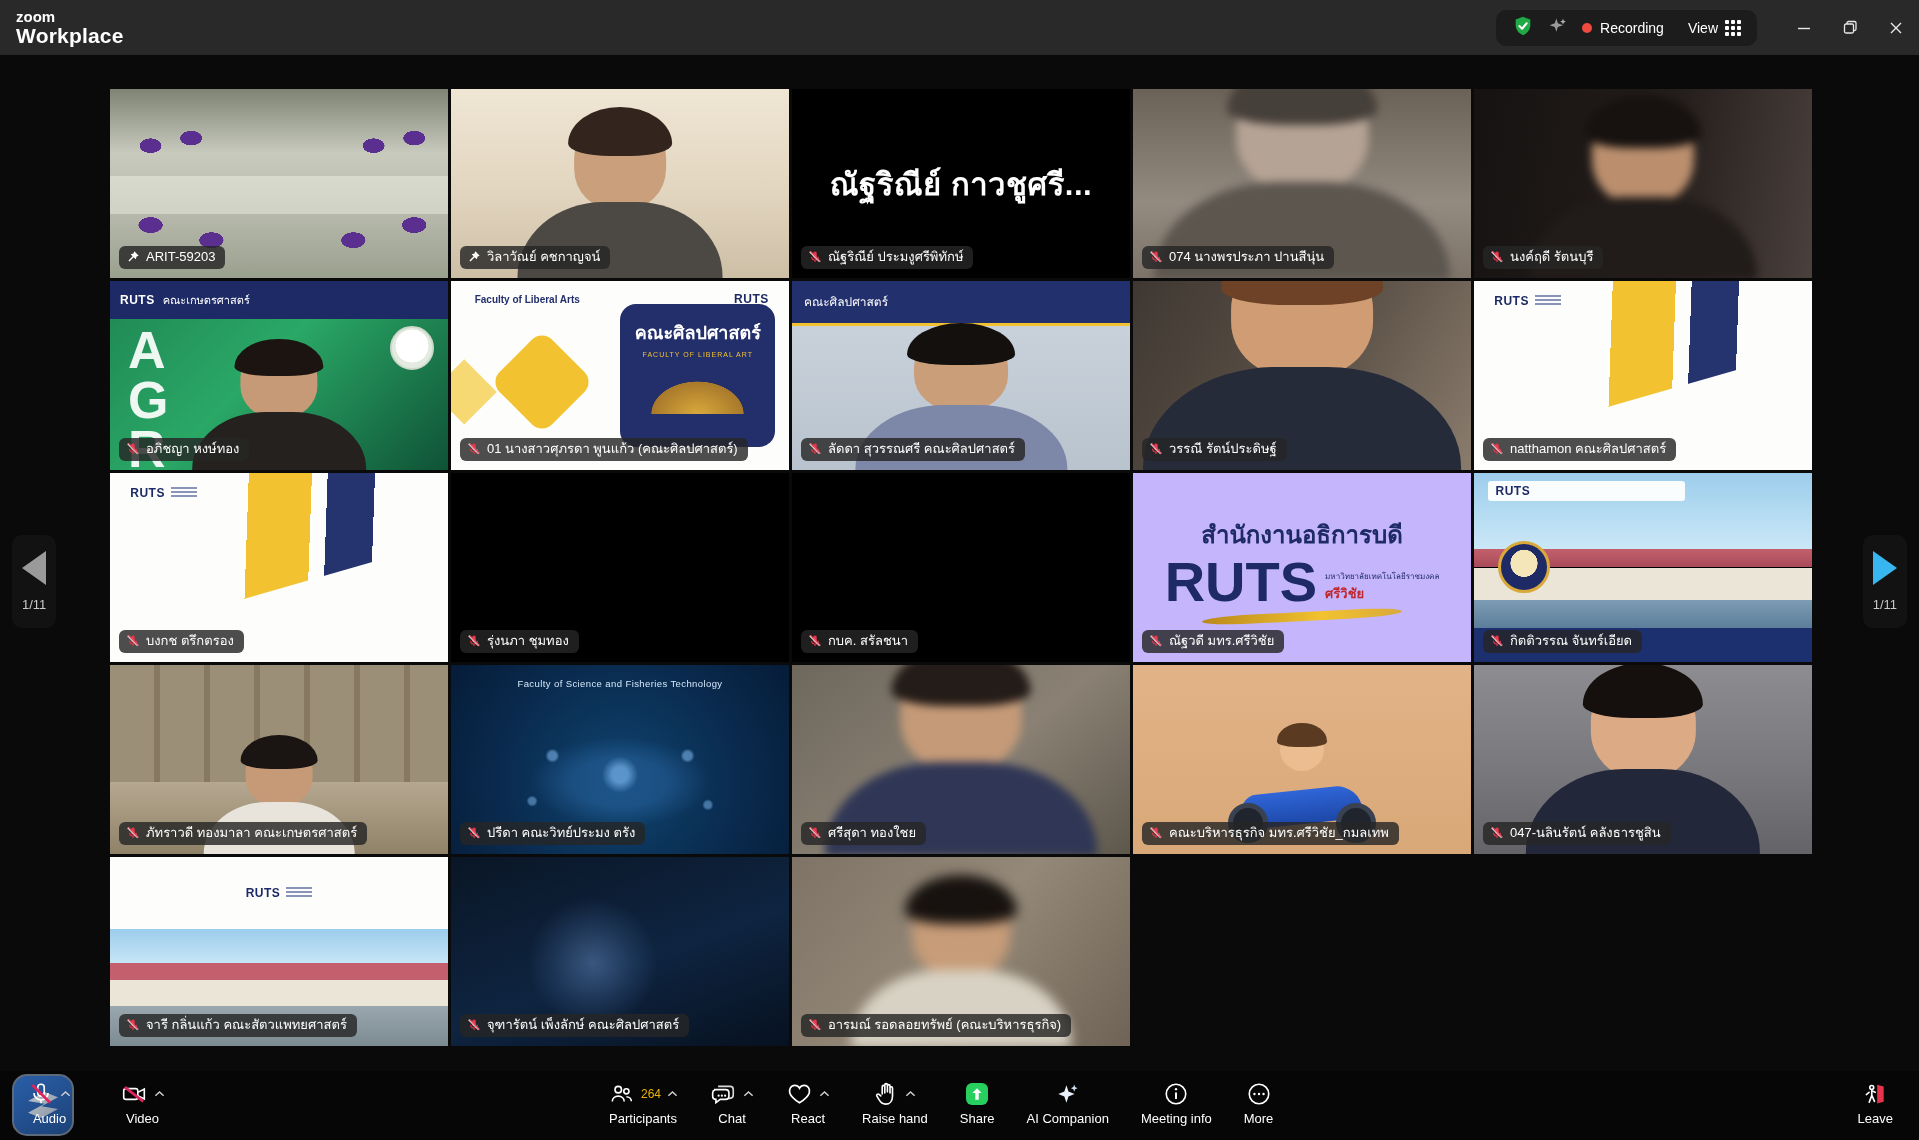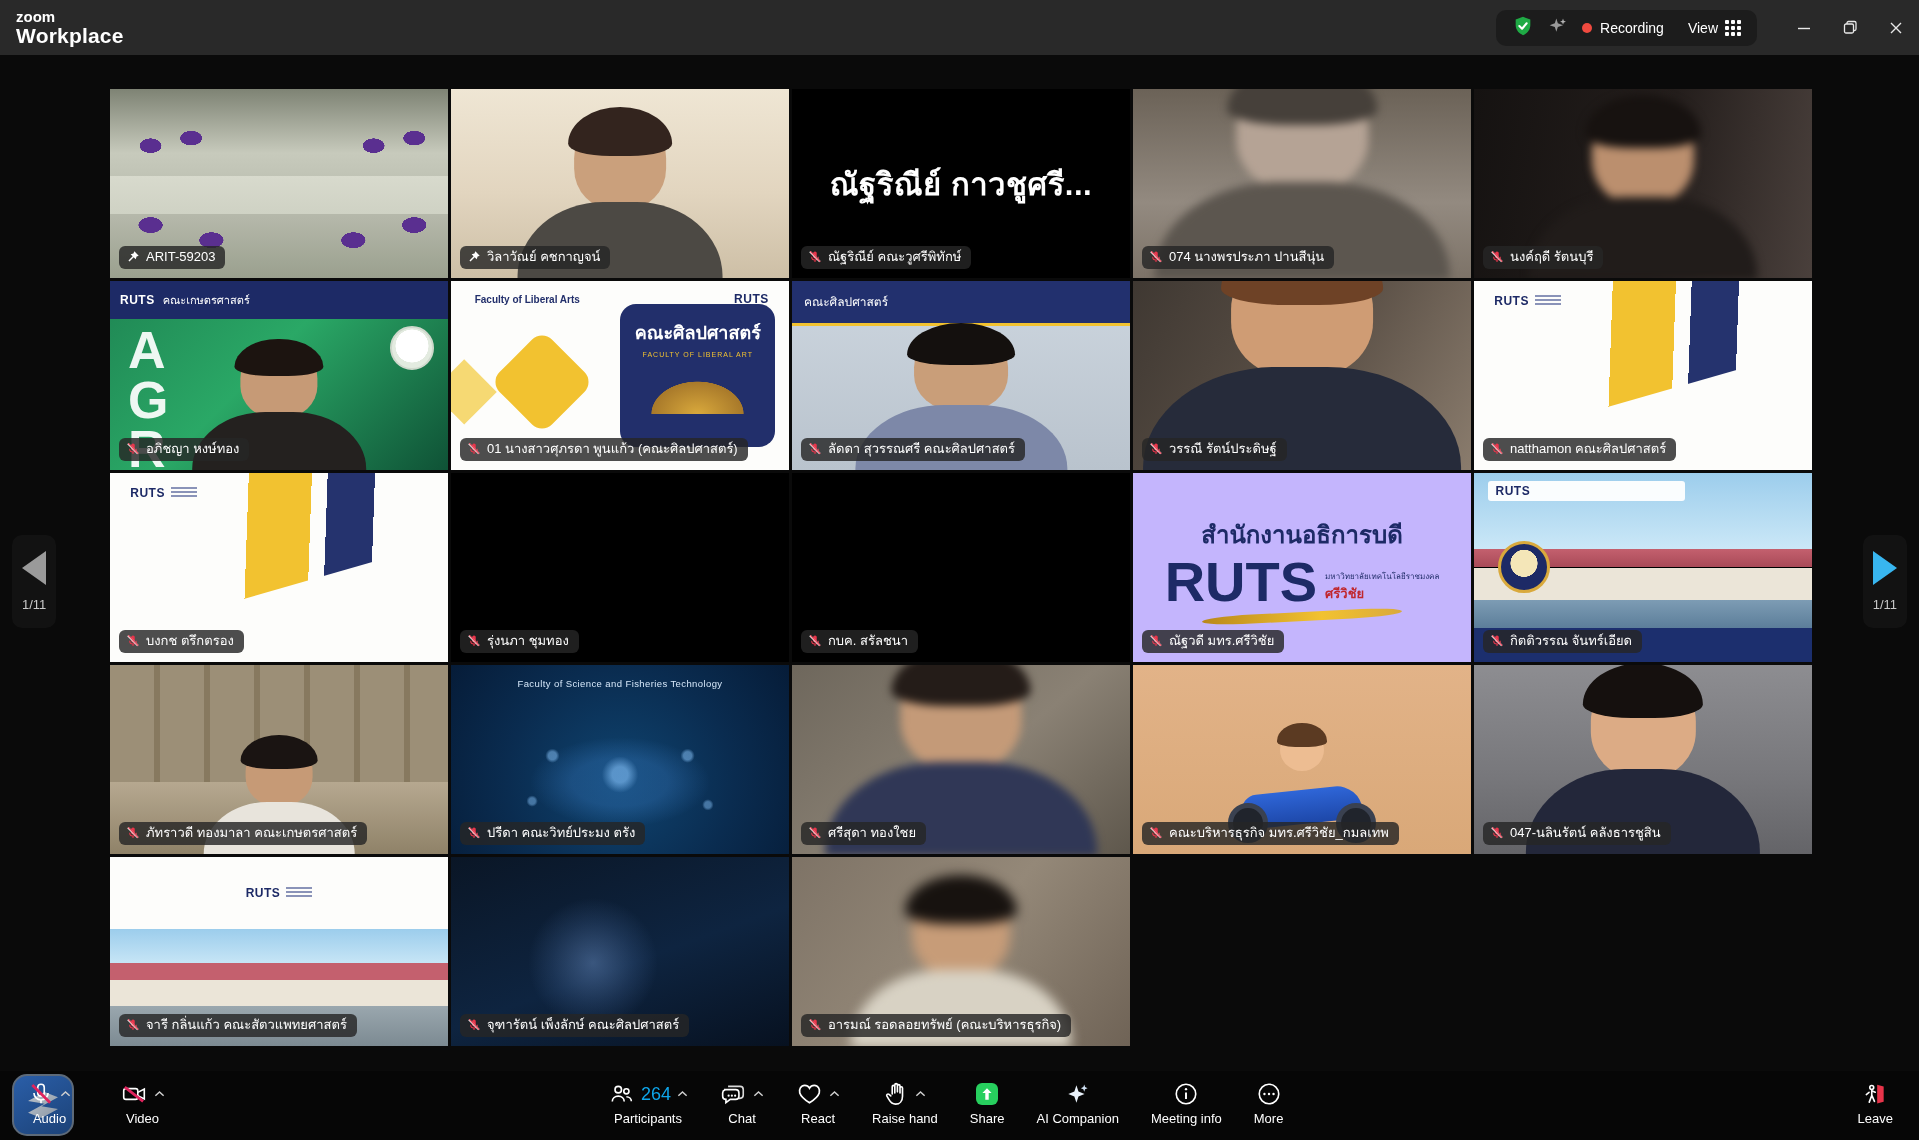--- a/index.html
+++ b/index.html
@@ -133,21 +133,21 @@
   .toolbar{position:absolute;left:0;right:0;bottom:0;height:69px;background:#060606;}
   .overlay-app{position:absolute;left:12px;top:3px;width:62px;height:62px;border-radius:15px;background:linear-gradient(150deg,#2a5ea8 0%,#1c4277 100%);border:2px solid #5d6a79;box-sizing:border-box;z-index:1;}
   .overlay-app::before{content:'';position:absolute;left:14px;top:16px;width:30px;height:26px;background:linear-gradient(135deg,#b9c2cc 0%,#8d98a5 100%);clip-path:polygon(0 35%,55% 0,100% 20%,45% 55%,100% 65%,45% 100%,0 80%,55% 45%);}
   .tb-group{position:absolute;top:0;height:69px;display:flex;align-items:stretch;z-index:2;}
   .tb-left{left:20px;gap:33px;}
   .tb-center{left:600px;gap:16px;}
   .tb-right{right:18px;margin-left:47px;}
   .tbtn{display:flex;flex-direction:column;align-items:center;justify-content:flex-start;padding:8px 8px 0 8px;cursor:default;}
   .tbtn .icorow{height:30px;display:flex;align-items:center;gap:6px;}
   .tbtn .lab{font-size:13px;color:#fff;margin-top:2px;white-space:nowrap;}
-  .count{font-size:18px;color:#0ea5e9;}
+  .count{font-size:12px;color:#eab308;}
   .caret{display:flex;align-items:center;}
 </style>
 </head>
 <body>
 
 <div class="app">
 
   <div class="topbar">
     <div class="brand">
       <span class="b1">zoom</span>
@@ -252,21 +252,21 @@
         <div class="vid">
             <div class="t4-big">ณัฐริณีย์ กาวชูศรี...</div>
           </div>
         <div class="plate">
           <svg width="14" height="14" viewBox="0 0 16 16">
               <path d="M8 1.6c1.2 0 2 .9 2 2v4a2 2 0 0 1-4 0v-4c0-1.1.8-2 2-2z" fill="#e8344a"></path>
               <path d="M4.2 7.6a3.8 3.8 0 0 0 7.6 0M8 11.6v2.2" stroke="#e8344a" stroke-width="1.2" fill="none"></path>
               <line x1="2.2" y1="1.8" x2="13.6" y2="13.4" stroke="#fff" stroke-width="2.1"></line>
               <line x1="2.6" y1="1.6" x2="14" y2="13.2" stroke="#e8344a" stroke-width="1.2"></line>
             </svg>
-          <span>ณัฐริณีย์ คณะวูศรีพิทักษ์</span>
+          <span>ณัฐริณีย์ ประมงูศรีพิทักษ์</span>
         </div>
       </div>
 
       <div class="tile">
         <div class="vid t5">
             <div class="person blur4" style="--w:78%;--h:108%;--skin:#b5a395;--hair:#46403a;--shirt:#5c564f;">
               <div class="ph"></div>
               <div class="pb"></div>
             </div>
           </div>

